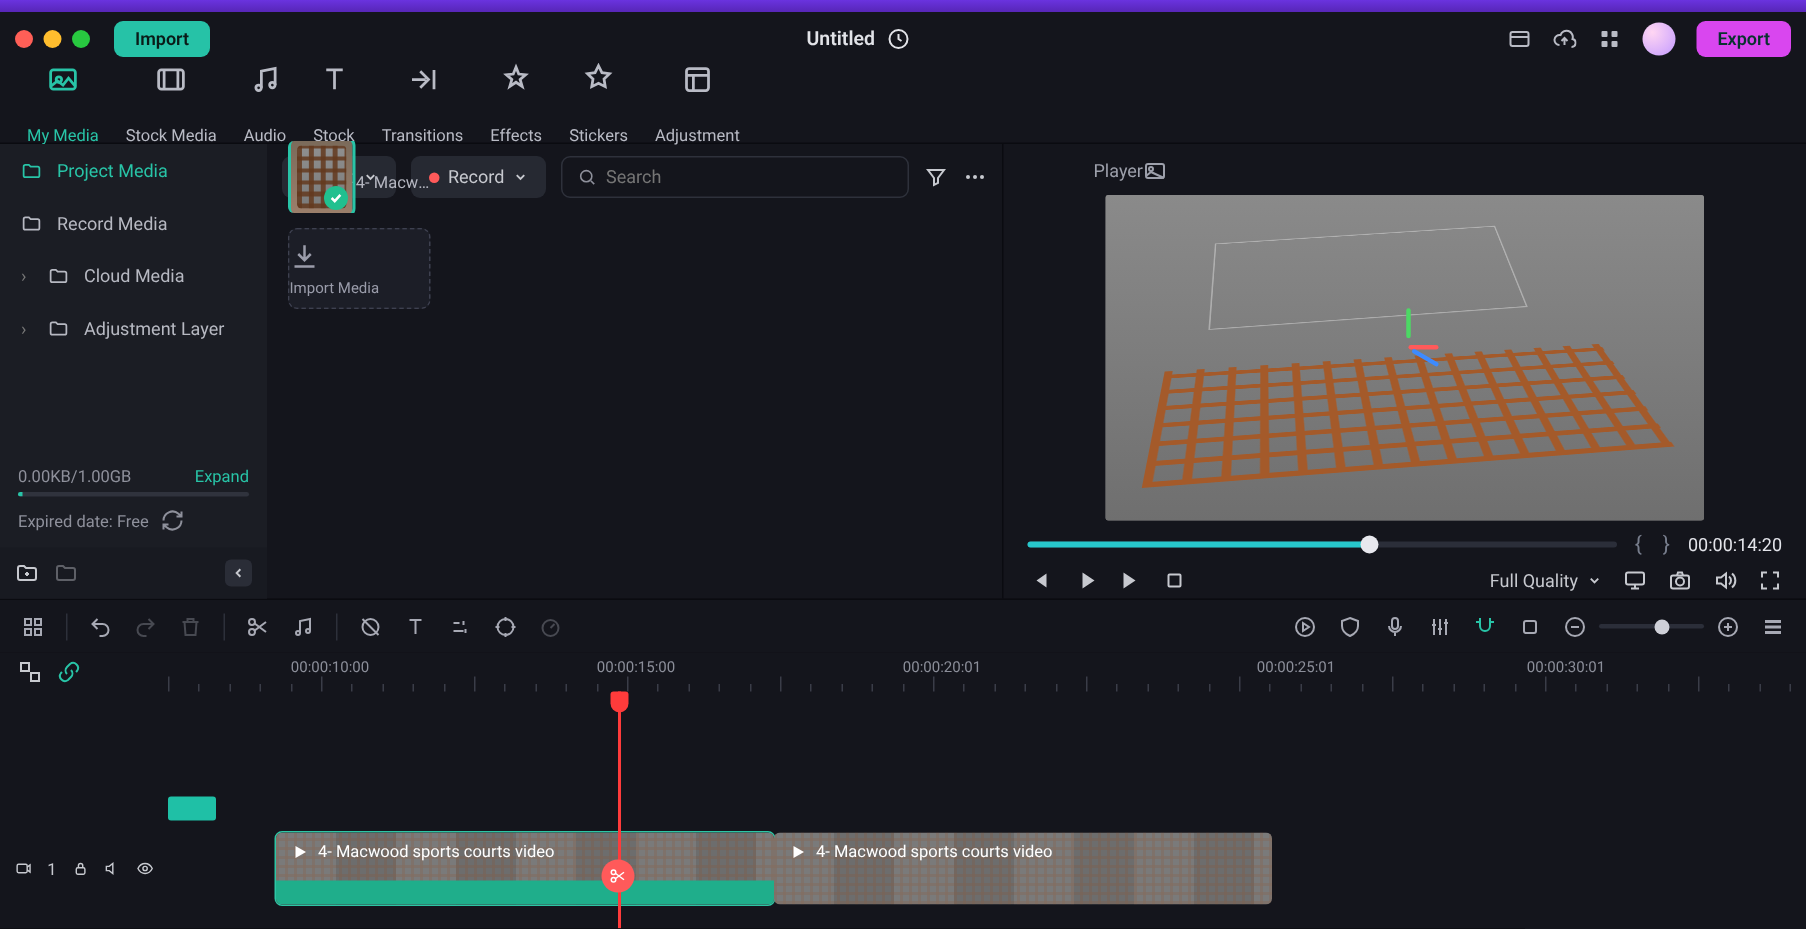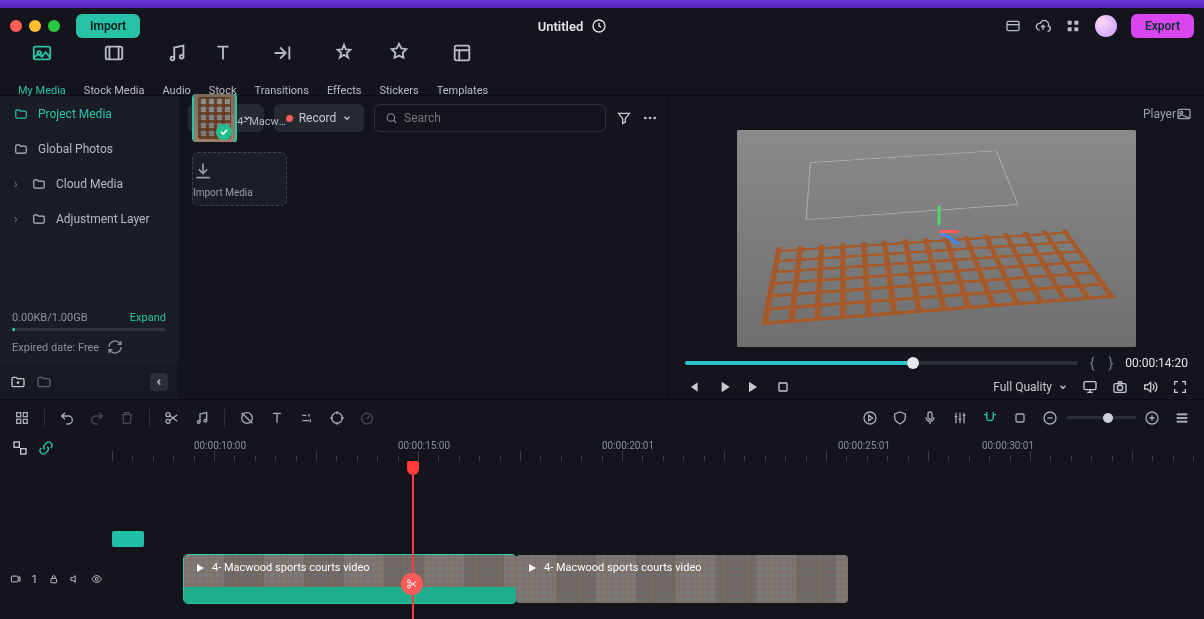--- a/index.html
+++ b/index.html
@@ -60,21 +60,21 @@
   .tile-label { margin-top:8px; color:#b4b6c0; height:14px; overflow:hidden; text-overflow:ellipsis; white-space:nowrap; }
   .check { position:absolute; right:3px; bottom:3px; width:16px; height:16px; border-radius:50%; background:#21c08f; display:flex; align-items:center; justify-content:center; }
   .wood-grid { position:absolute; inset:4px; background:
       repeating-linear-gradient(0deg, rgba(99,57,30,.85) 0 3px, transparent 3px 8px),
       repeating-linear-gradient(90deg, rgba(99,57,30,.85) 0 3px, transparent 3px 8px),
       linear-gradient(#8f8f8f,#7a7a7a);
      border-radius:3px; }
 
   
   .playercol { flex:1; display:flex; flex-direction:column; padding:8px 12px 4px; border-left:1px solid #0a0b10; }
-  .player-head { display:flex; align-items:center; justify-content:flex-end; font-size:12px; color:#9da0ab; height:20px;margin-left:48px; }
+  .player-head { display:flex; align-items:center; justify-content:flex-start; font-size:12px; color:#9da0ab; height:20px;margin-left:48px; }
   .viewport { flex:1; margin:6px 56px 6px 56px; background:#7d7d7d; position:relative; overflow:hidden; border-radius:2px; }
   .floor { position:absolute; inset:0; background:linear-gradient(#8a8a8a,#6f6f6f); }
   .lattice { position:absolute; left:8%; right:6%; top:18%; bottom:10%;
      background:
        repeating-linear-gradient(0deg, rgba(0,0,0,0) 0 14px, rgba(155,84,44,0) 14px 14px),
        none;
      transform: perspective(600px) rotateX(58deg) rotateZ(-8deg);
      transform-origin: 50% 80%;
   }
   .lattice::before { content:""; position:absolute; inset:0;
@@ -229,38 +229,38 @@
     <svg viewBox="0 0 24 24" fill="none" stroke="currentColor" stroke-width="2">
         <path d="M12 2l2.5 5 5.5.8-4 3.9.9 5.5L12 14.8 7.1 17.2 8 11.7 4 7.8l5.5-.8z"></path>
       </svg>
     <span>Stickers</span>
   </div>
   <div class="toptab">
     <svg viewBox="0 0 24 24" fill="none" stroke="currentColor" stroke-width="2">
         <rect x="4" y="4" width="16" height="16" rx="2"></rect>
         <path d="M4 9h16M9 9v11"></path>
       </svg>
-    <span>Templates</span>
+    <span>Adjustment</span>
   </div>
 </div>
 
 <div class="mainrow">
 
   <div class="leftcol">
     <div class="side-item active">
       <svg viewBox="0 0 24 24" fill="none" stroke="currentColor" stroke-width="2">
           <path d="M3 7a2 2 0 0 1 2-2h4l2 2h8a2 2 0 0 1 2 2v8a2 2 0 0 1-2 2H5a2 2 0 0 1-2-2z"></path>
         </svg>
       <span>Project Media</span>
     </div>
     <div class="side-item">
       <svg viewBox="0 0 24 24" fill="none" stroke="currentColor" stroke-width="2">
           <path d="M3 7a2 2 0 0 1 2-2h4l2 2h8a2 2 0 0 1 2 2v8a2 2 0 0 1-2 2H5a2 2 0 0 1-2-2z"></path>
         </svg>
-      <span>Global Photos</span>
+      <span>Record Media</span>
     </div>
     <div class="side-item">
       <span class="chev">›</span>
       <svg viewBox="0 0 24 24" fill="none" stroke="currentColor" stroke-width="2">
           <path d="M3 7a2 2 0 0 1 2-2h4l2 2h8a2 2 0 0 1 2 2v8a2 2 0 0 1-2 2H5a2 2 0 0 1-2-2z"></path>
         </svg>
       <span>Cloud Media</span>
     </div>
     <div class="side-item">
       <span class="chev">›</span>
@@ -615,21 +615,21 @@
           <circle cx="12" cy="12" r="3"></circle>
         </svg>
     </div>
   </div>
 
   <div class="ruler">
     <span class="lbl" style="left:108px">00:00:10:00</span>
     <span class="lbl" style="left:312px">00:00:15:00</span>
     <span class="lbl" style="left:516px">00:00:20:01</span>
     <span class="lbl" style="left:752px">00:00:25:01</span>
-    <span class="lbl" style="left:896px">00:00:30:01</span>
+    <span class="lbl" style="left:932px">00:00:30:01</span>
   <div class="tick" style="left: 0px; height: 10px;"></div>
       <div class="tick" style="left: 20.4px; height: 5px;"></div>
       <div class="tick" style="left: 40.8px; height: 5px;"></div>
       <div class="tick" style="left: 61.2px; height: 5px;"></div>
       <div class="tick" style="left: 81.6px; height: 5px;"></div>
       <div class="tick" style="left: 102px; height: 10px;"></div>
       <div class="tick" style="left: 122.4px; height: 5px;"></div>
       <div class="tick" style="left: 142.8px; height: 5px;"></div>
       <div class="tick" style="left: 163.2px; height: 5px;"></div>
       <div class="tick" style="left: 183.6px; height: 5px;"></div>

